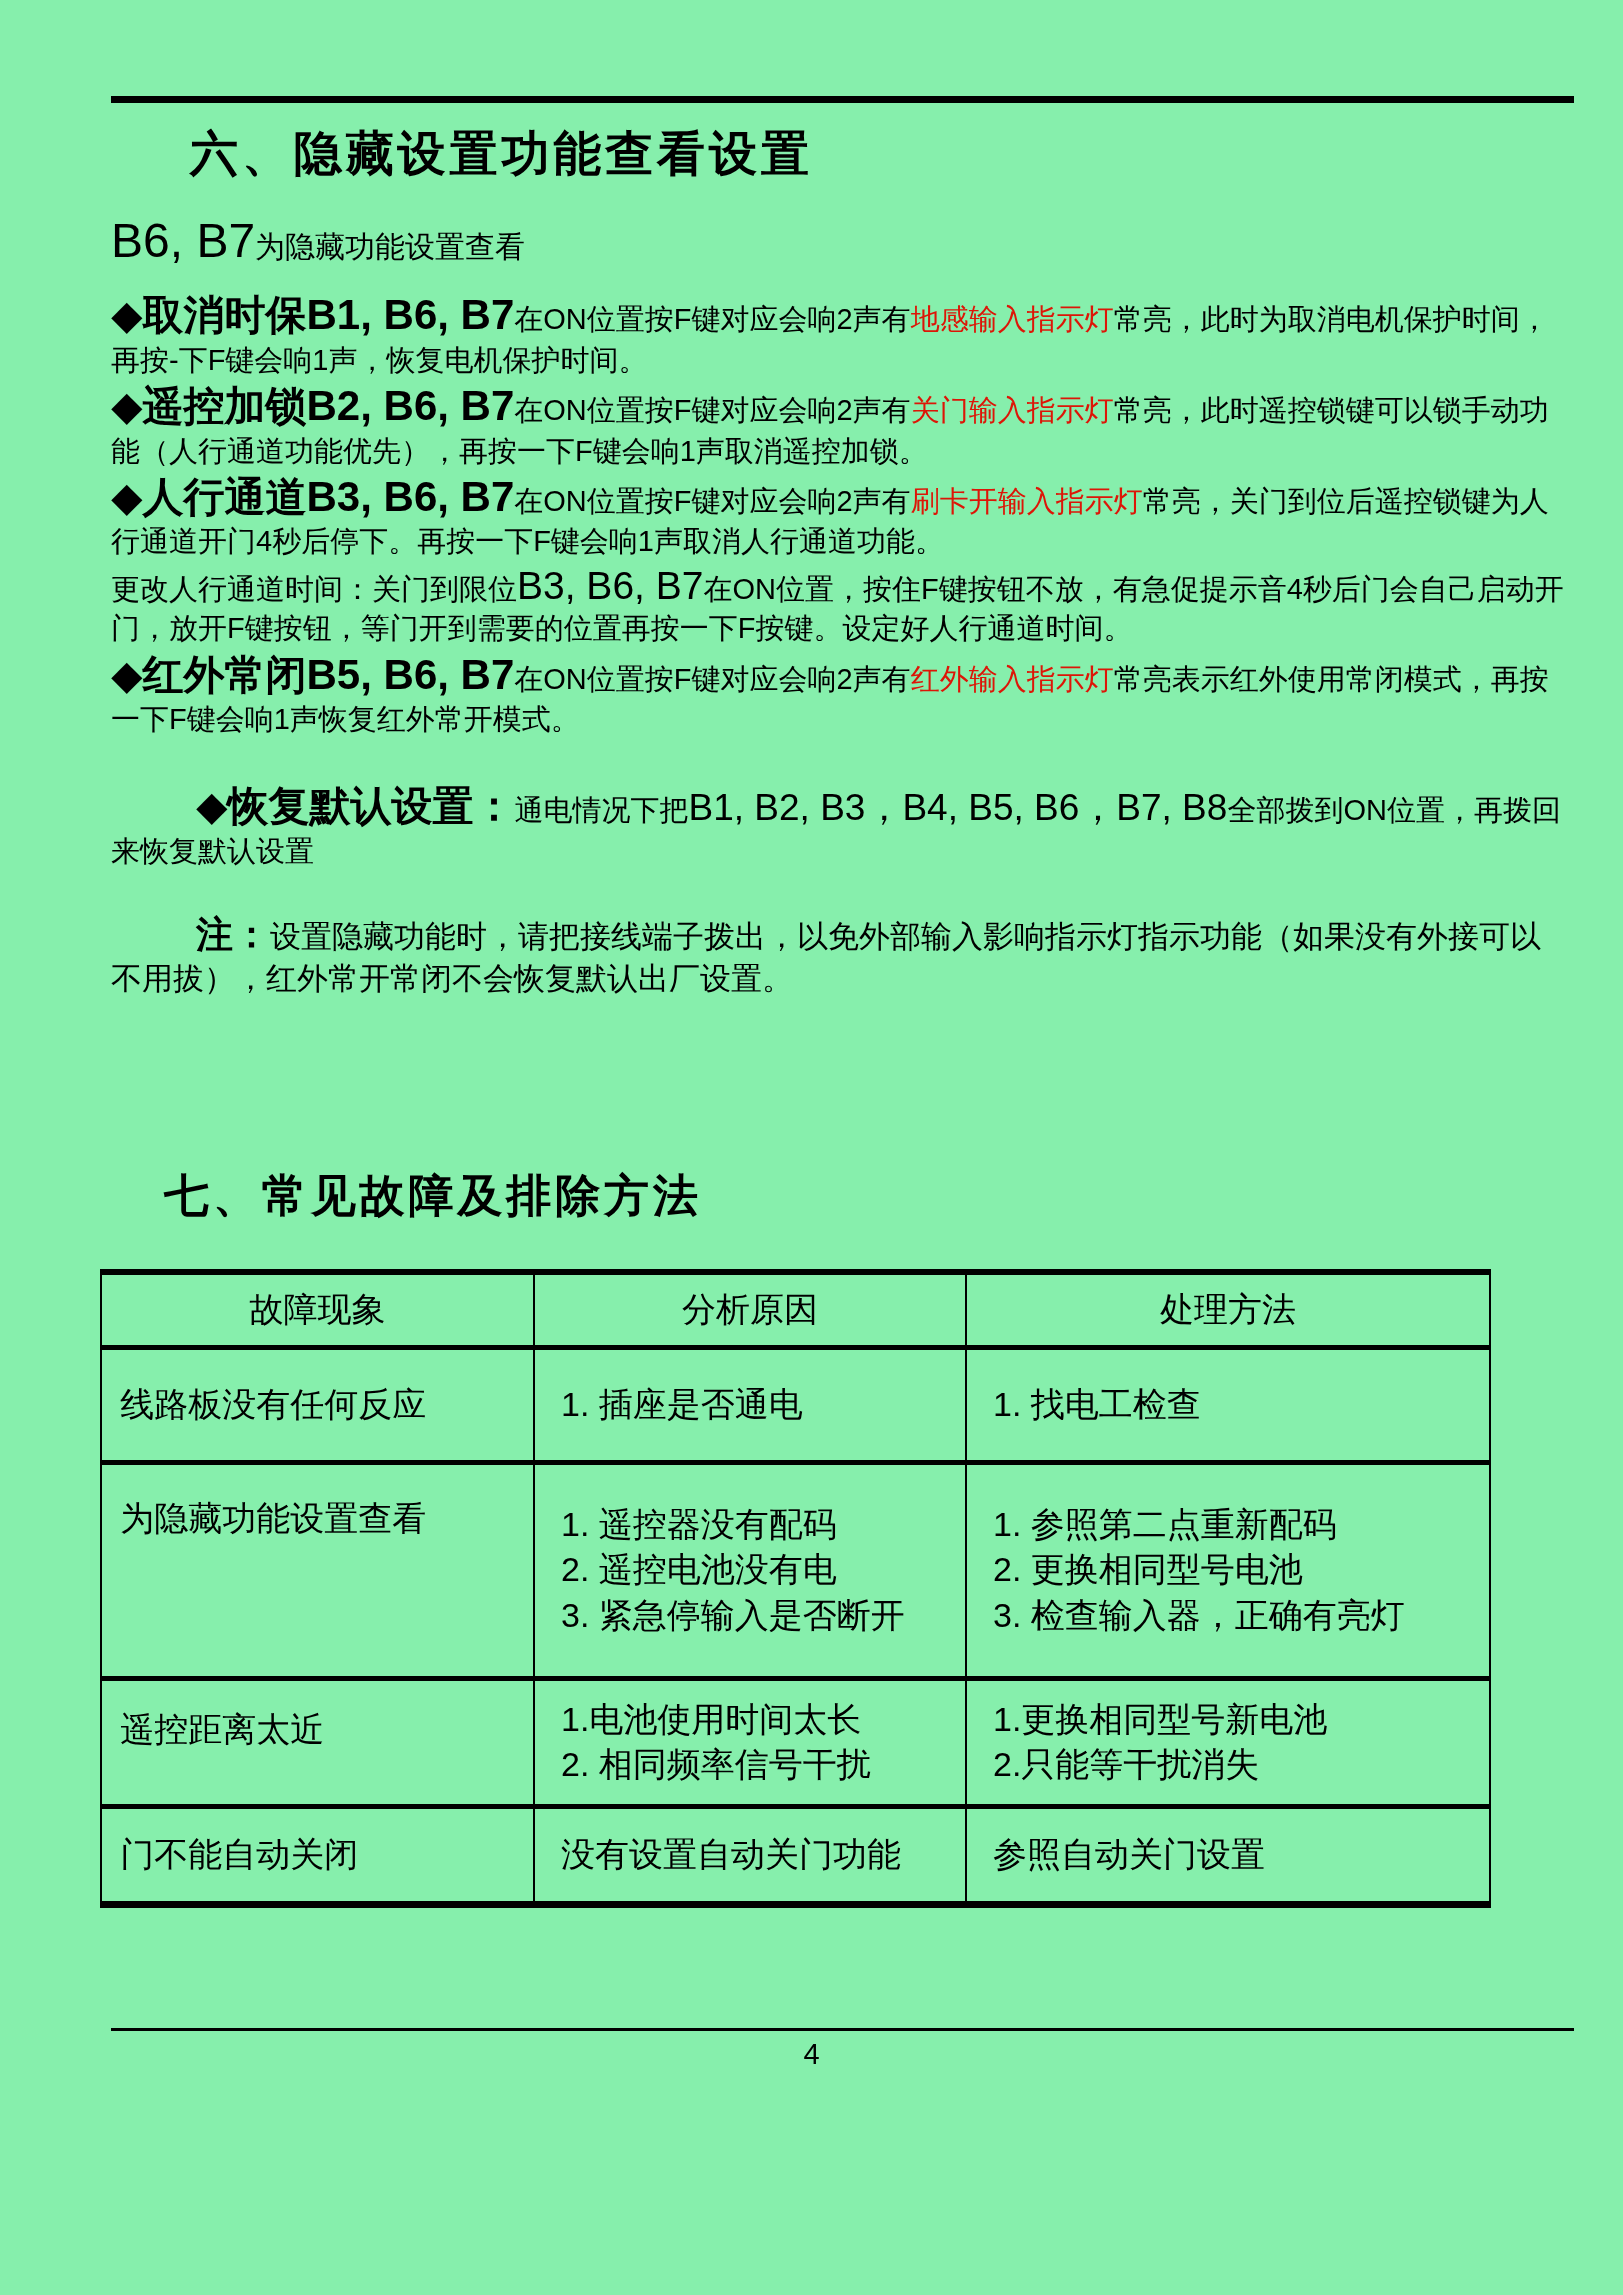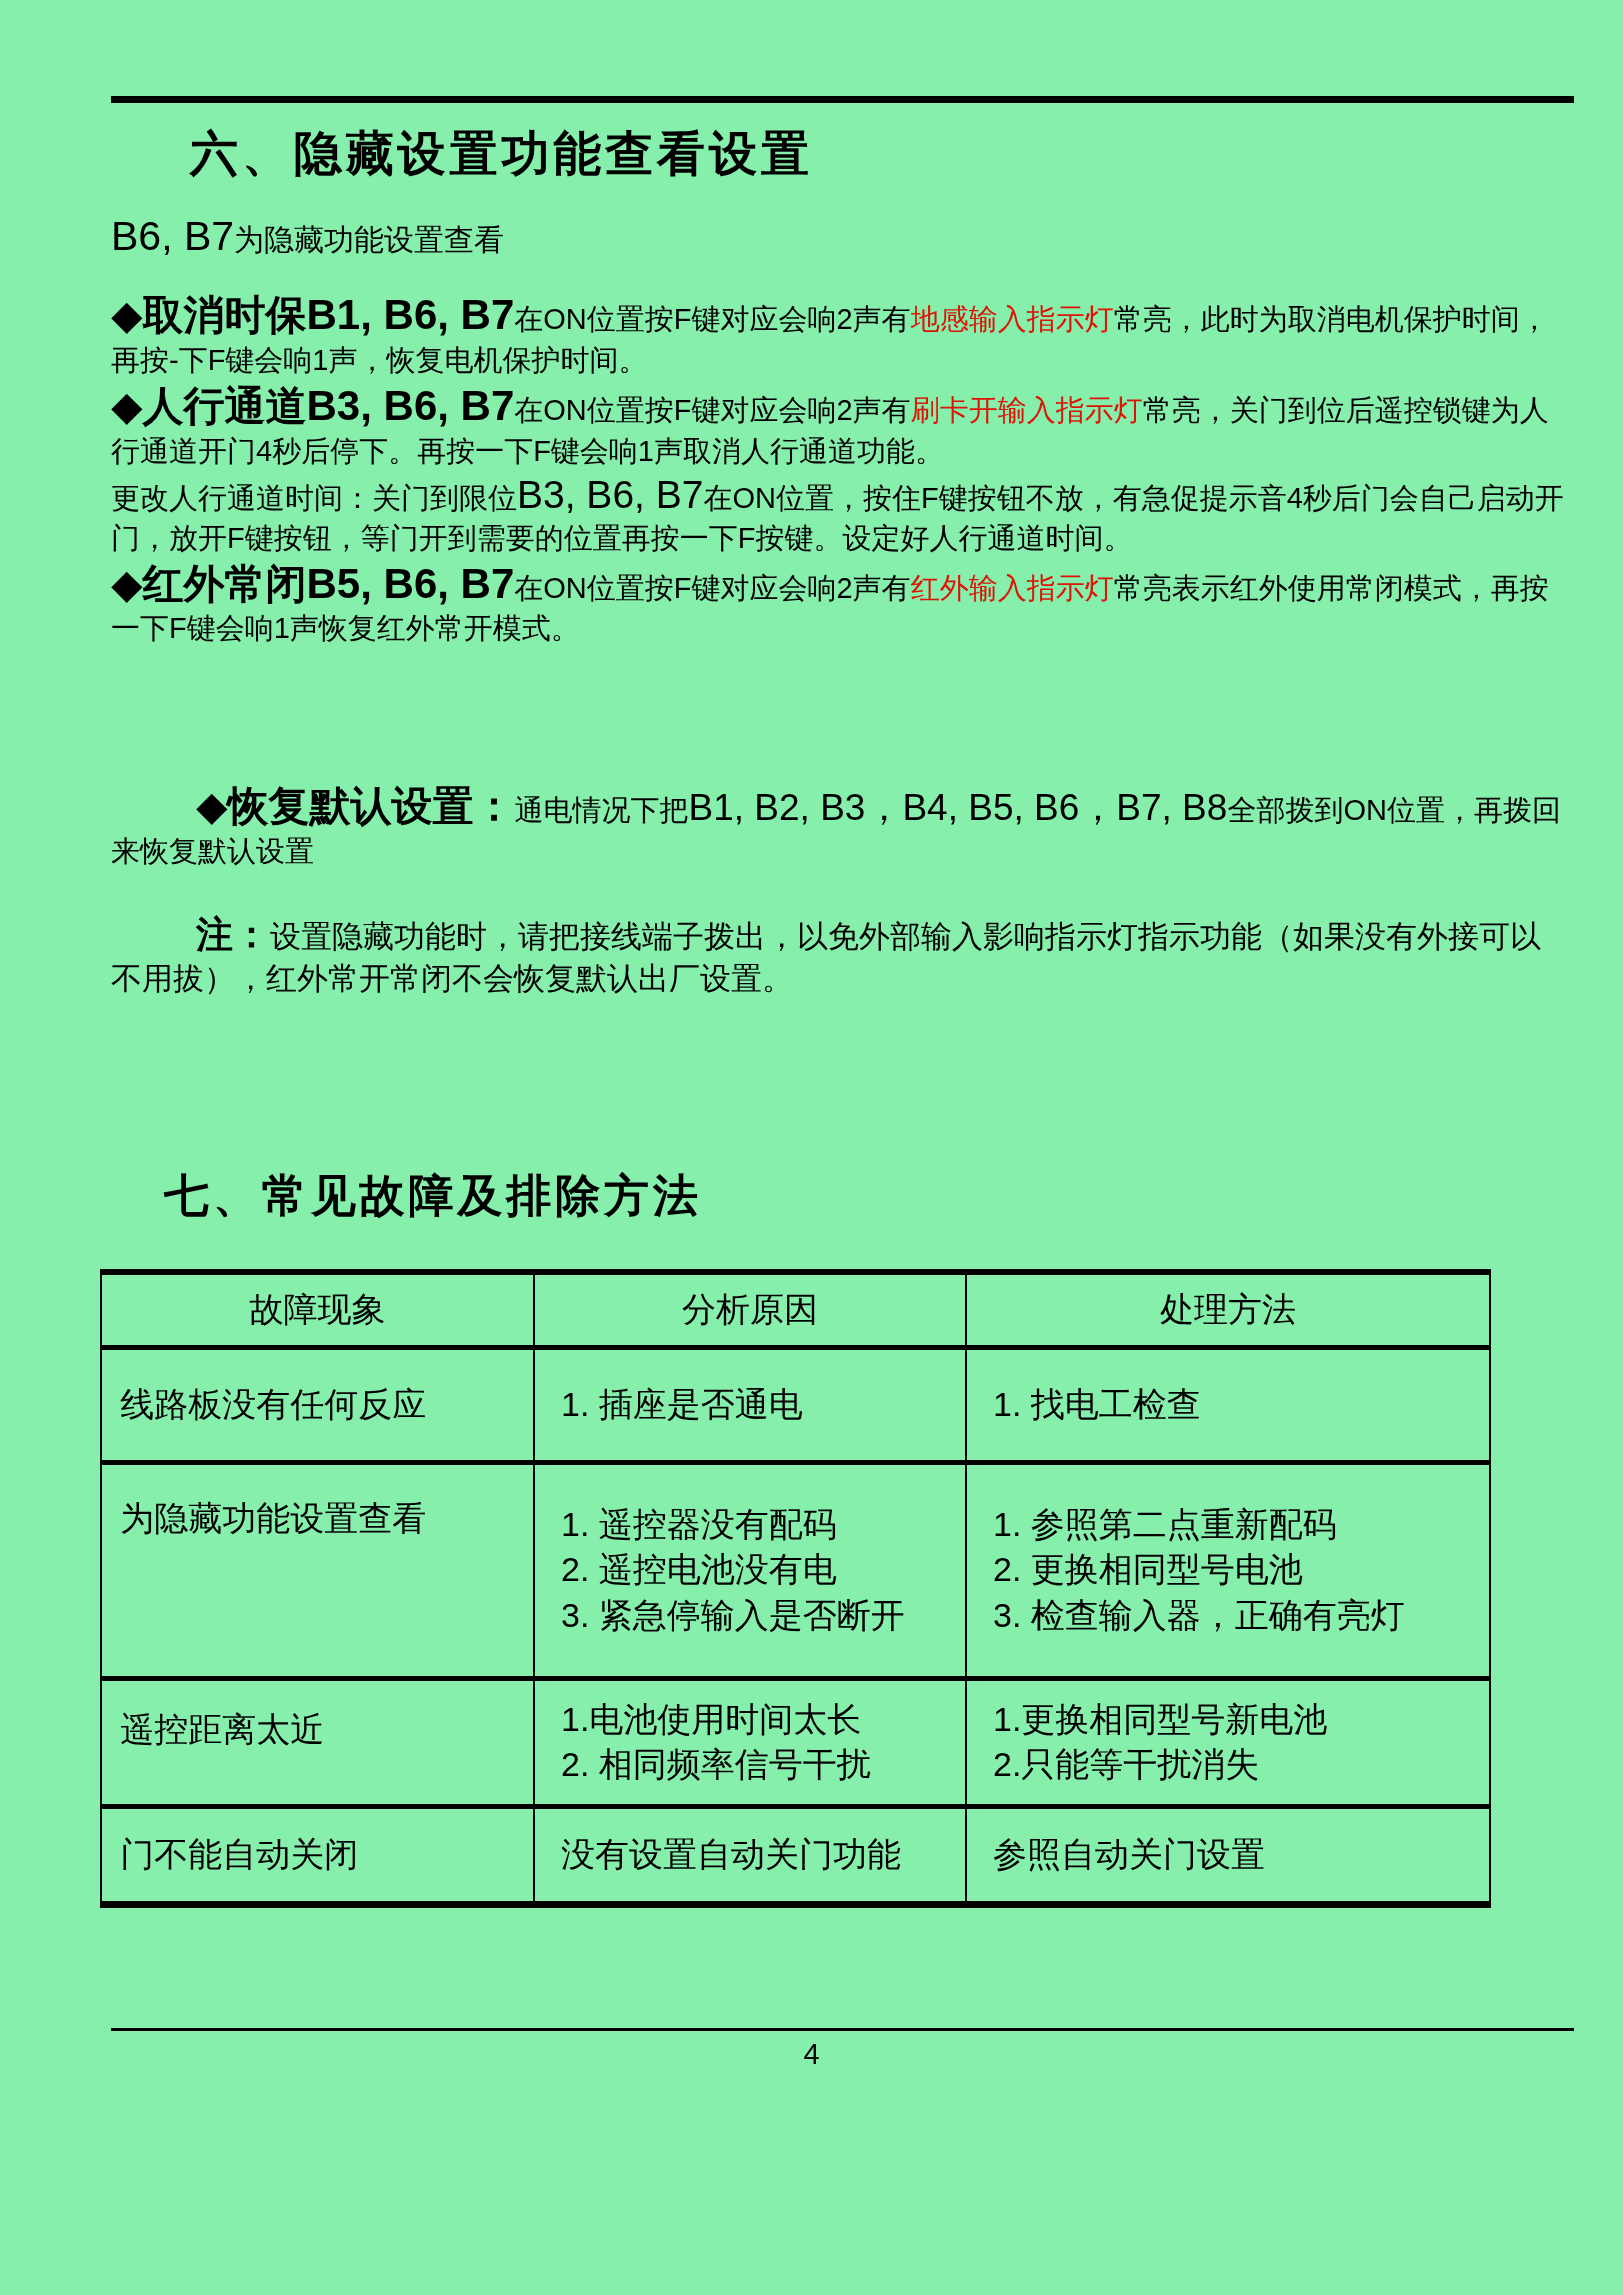--- a/index.html
+++ b/index.html
@@ -21,21 +21,21 @@
     width: 1463px; height: 2.6px; background: #000;
   }
   .title6 {
     position: absolute; left: 190px; top: 122px;
     font-size: 48px; font-weight: 700; letter-spacing: 3.9px; margin: 0;
   }
   .subtitle {
     position: absolute; left: 111px; top: 213px; margin: 0;
     font-size: 30px;
   }
-  .subtitle .lat-big { font-size: 41px; text-align: right; }
+  .subtitle .lat-big { font-size: 48px; text-align: right; }
   .content {
     position: absolute; left: 111px; top: 288px; width: 1460px;
   }
   .para {
     margin: 0; font-size: 29px; line-height: 1.28; text-align: left;
   }
   .head  { font-size: 41px; font-weight: 700; }
   .codes { font-size: 42px; font-weight: 700; }
   .codes-mid { font-size: 39px; font-weight: 400; }
   .codes-sm  { font-size: 37px; font-weight: 400; }
@@ -80,20 +80,21 @@
   <div class="rule-top"></div>
 
   <h1 class="title6">六、隐藏设置功能查看设置</h1>
 
   <p class="subtitle"><span class="lat-big">B6, B7</span><span>为隐藏功能设置查看</span></p>
 
   <div class="content">
 
     <p class="para"><span class="head">◆取消时保</span><span class="codes">B1, B6, B7</span><span>在ON位置按F键对应会响2声有</span><span class="red">地感输入指示灯</span><span>常亮，此时为取消电机保护时间，再按-下F键会响1声，恢复电机保护时间。</span></p>
 
+    <p class="para"><span class="head">◆遥控加锁</span><span class="codes">B2, B6, B7</span><span>在ON位置按F键对应会响2声有</span><span class="red">关门输入指示灯</span><span>常亮，此时遥控锁键可以锁手动功能（人行通道功能优先），再按一下F键会响1声取消遥控加锁。</span></p>
 
     <p class="para"><span class="head">◆人行通道</span><span class="codes">B3, B6, B7</span><span>在ON位置按F键对应会响2声有</span><span class="red">刷卡开输入指示灯</span><span>常亮，关门到位后遥控锁键为人行通道开门4秒后停下。再按一下F键会响1声取消人行通道功能。</span></p>
 
     <p class="para"><span>更改人行通道时间：关门到限位</span><span class="codes-mid">B3, B6, B7</span><span>在ON位置，按住F键按钮不放，有急促提示音4秒后门会自己启动开门，放开F键按钮，等门开到需要的位置再按一下F按键。设定好人行通道时间。</span></p>
 
     <p class="para"><span class="head">◆红外常闭</span><span class="codes">B5, B6, B7</span><span>在ON位置按F键对应会响2声有</span><span class="red">红外输入指示灯</span><span>常亮表示红外使用常闭模式，再按一下F键会响1声恢复红外常开模式。</span></p>
 
   </div>
 
   <p class="restore-para"><span class="head">◆恢复默认设置：</span><span>通电情况下把</span><span class="codes-sm">B1, B2, B3，B4, B5, B6，B7, B8</span><span>全部拨到ON位置，再拨回来恢复默认设置</span></p>

